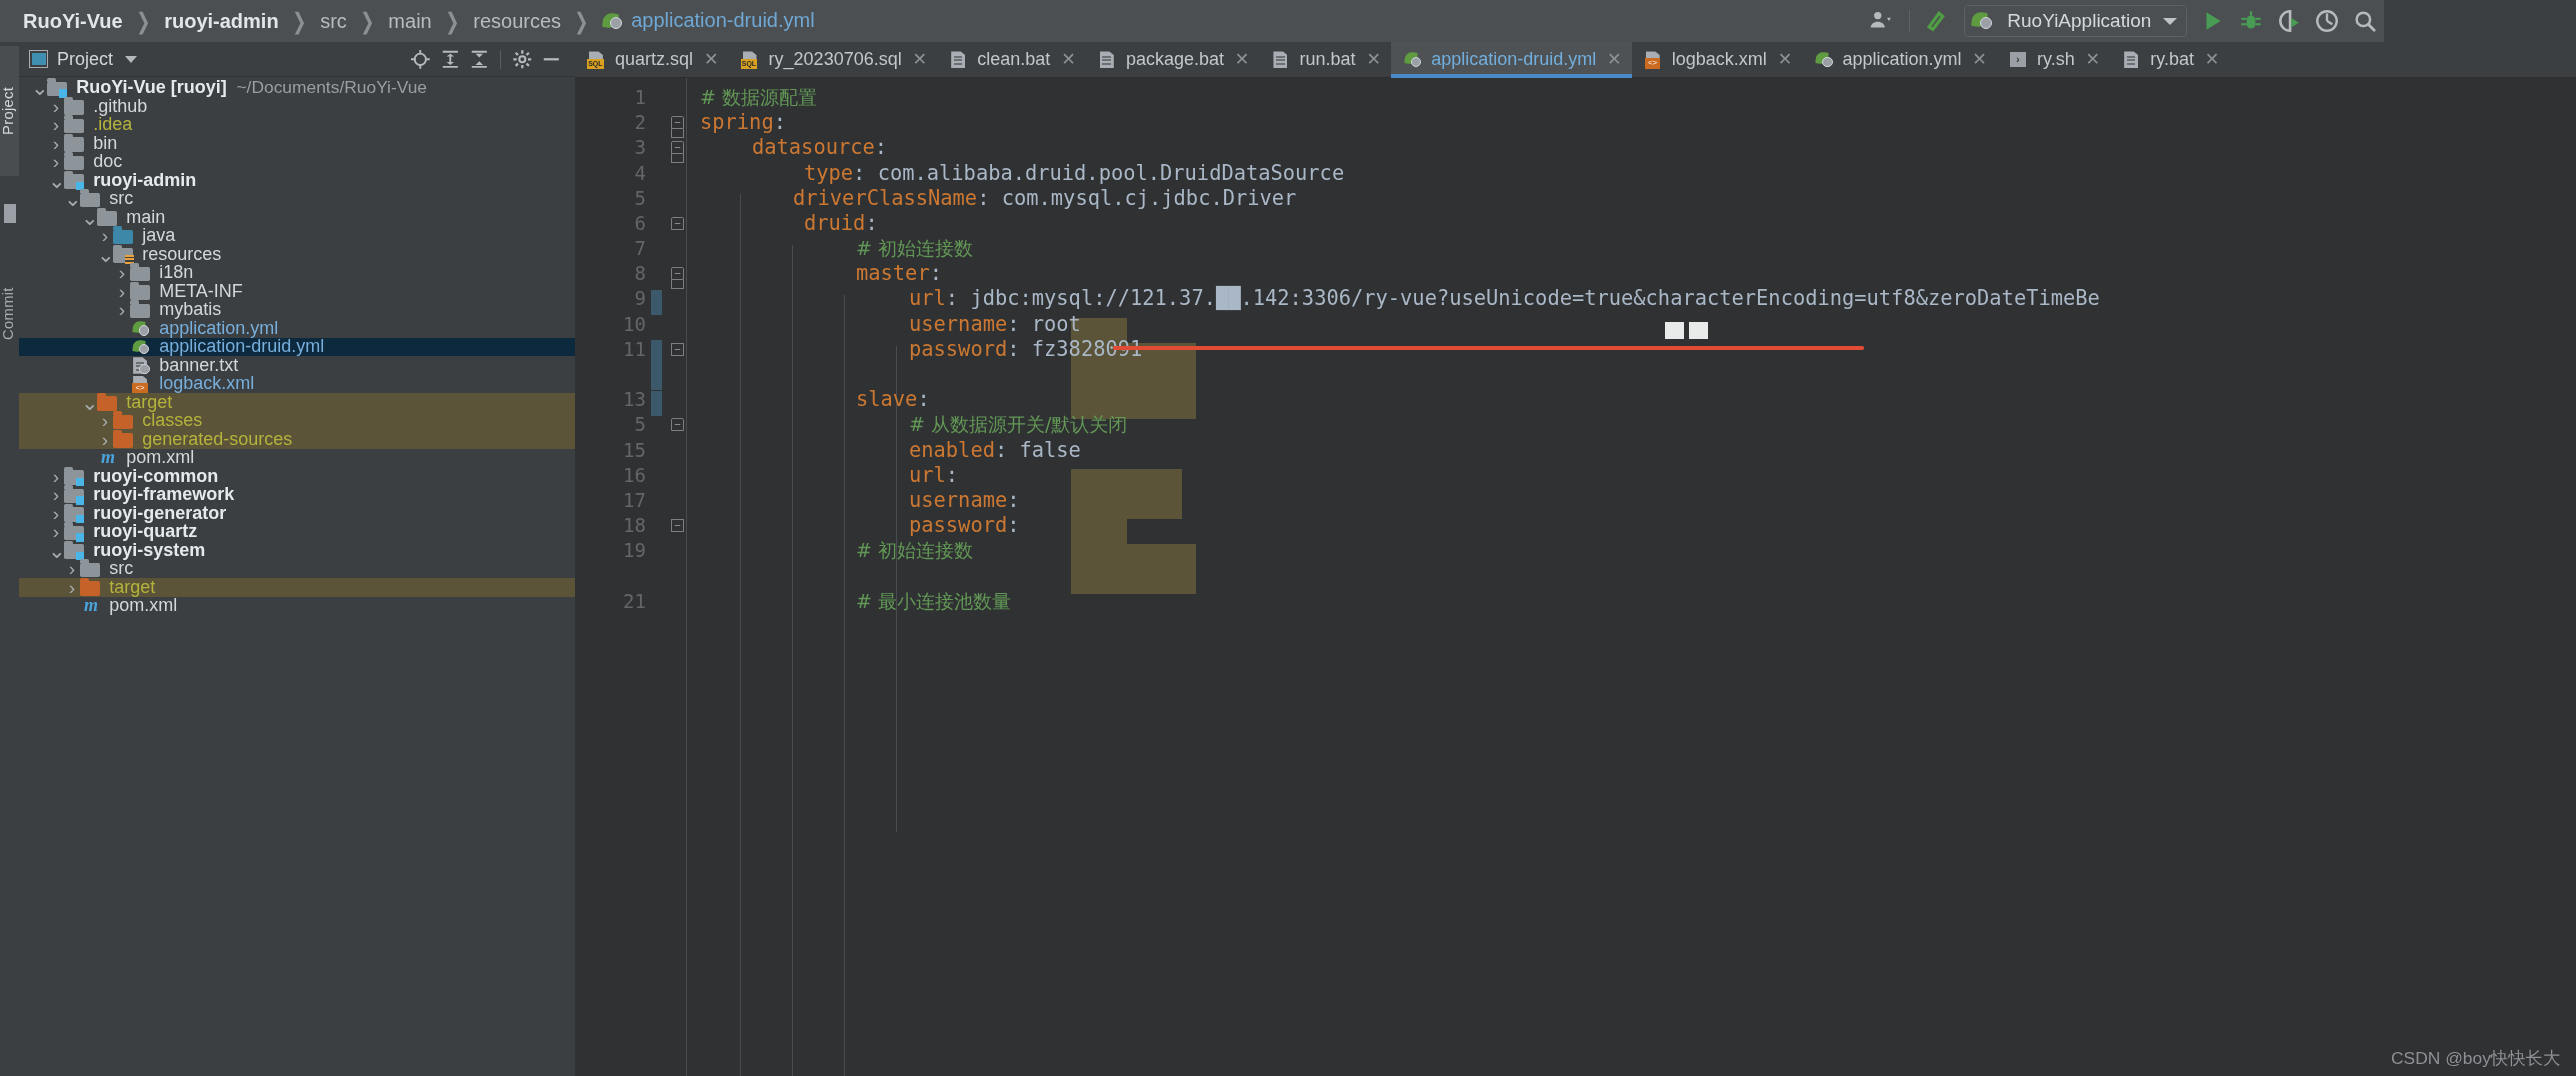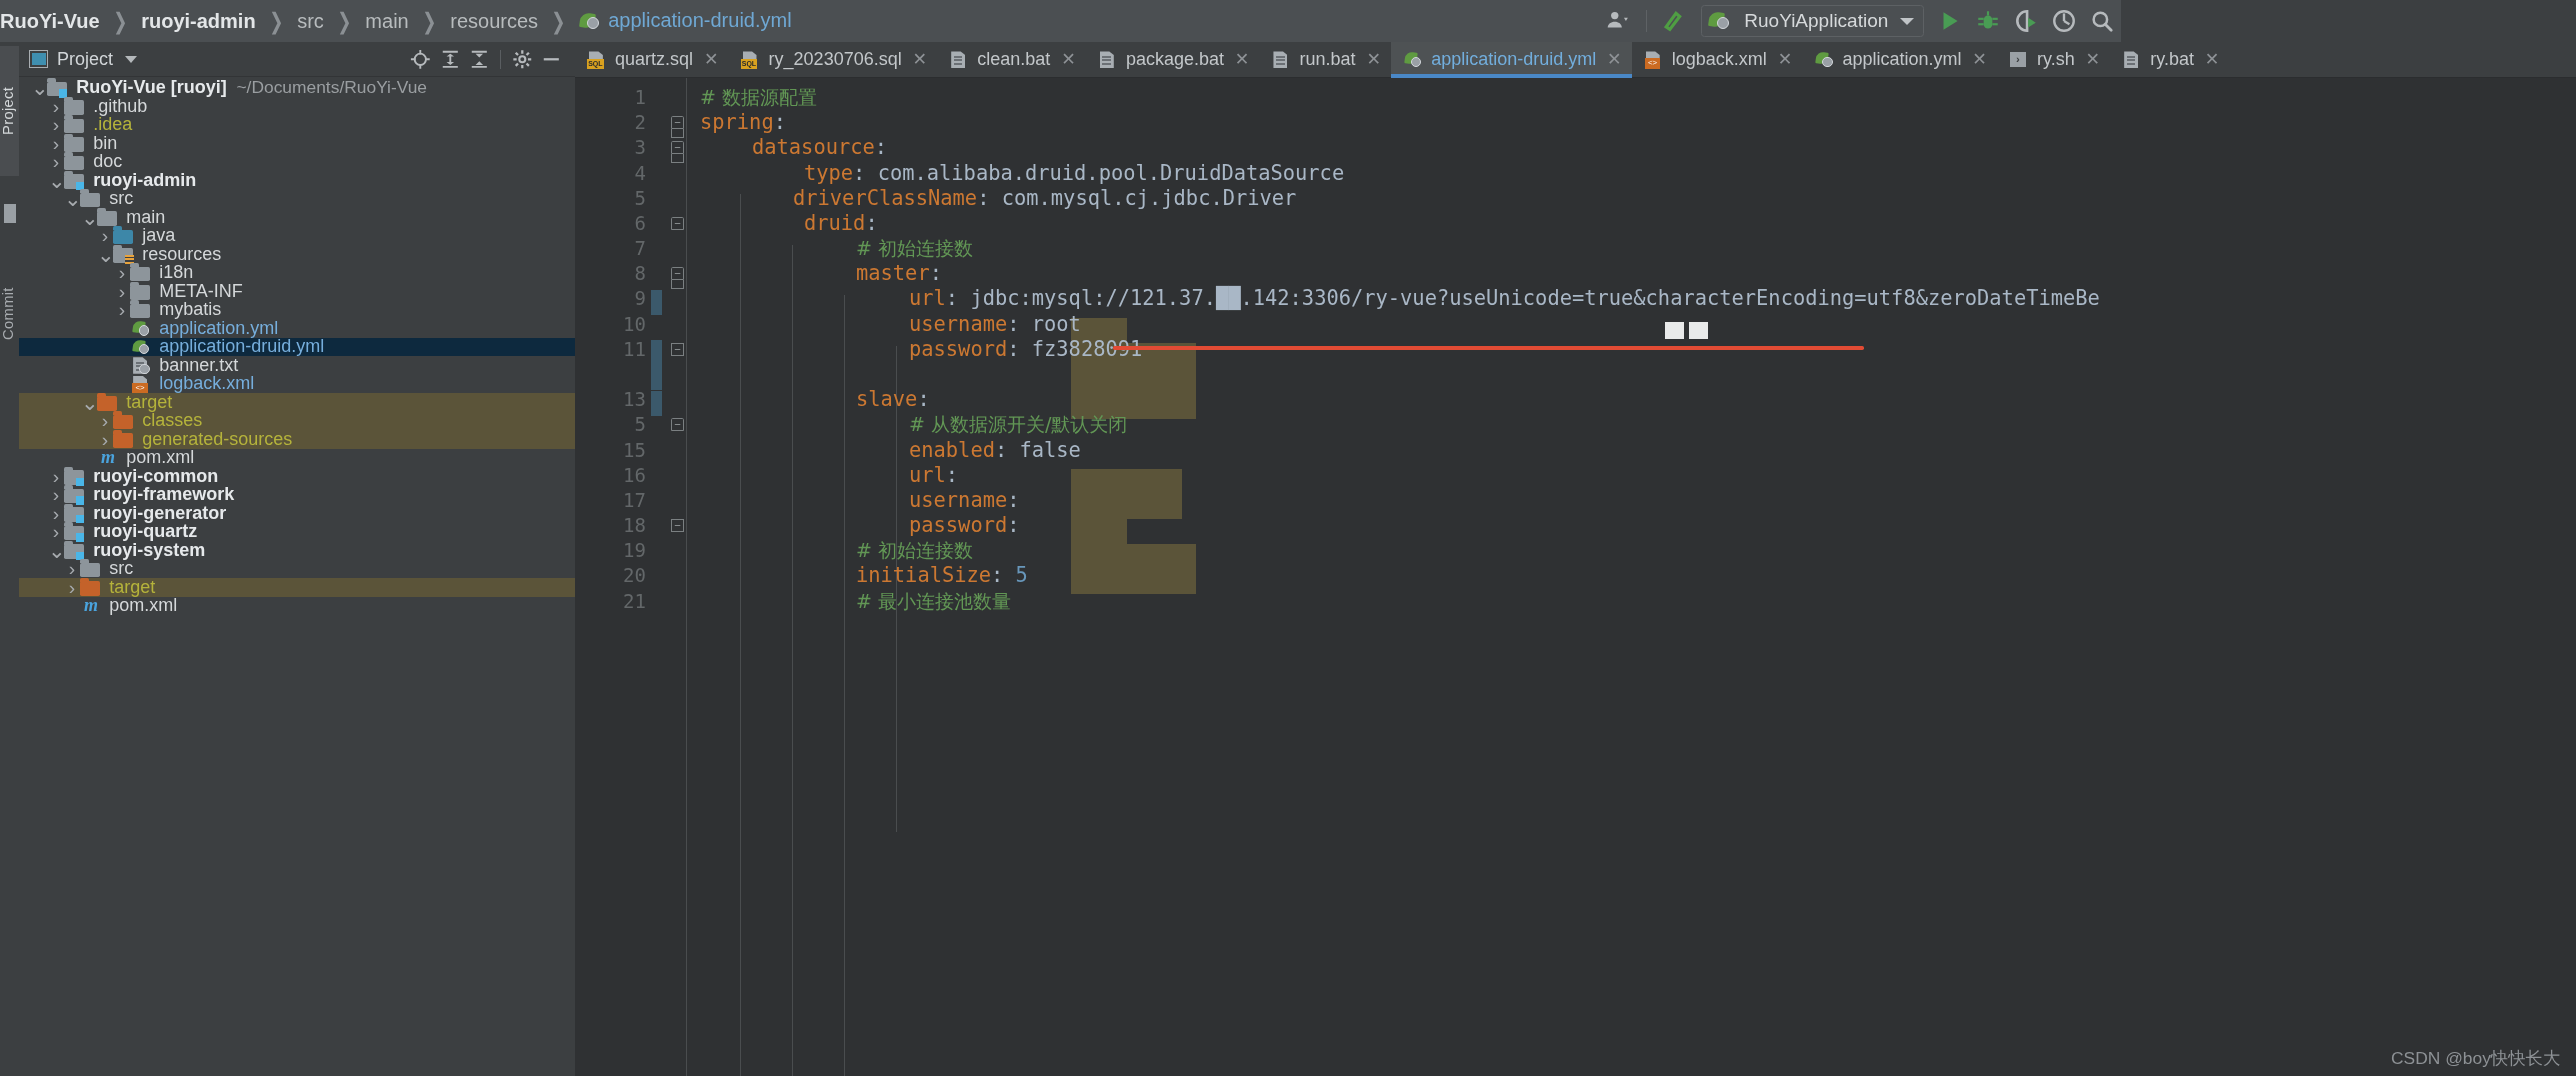--- a/index.html
+++ b/index.html
@@ -19,26 +19,26 @@
     position: relative;
     width: 2576px;
     height: 1077px;
     background: #3c3f41;
   }
 
   
   .topbar {
     position: absolute;
     left: 0; top: 0;
-    width: 2121px; height: 42px;
+    width: 2384px; height: 42px;
     background: #4b4f52;
     display: flex;
     align-items: flex-end;
     box-sizing: border-box;
-    padding-left: 0;
+    padding-left: 23px;
   }
   .breadcrumb {
     display: flex;
     align-items: center;
     height: 42px;
     font-size: 20px;
   }
   .crumb {
     color: #cfd2d4;
     white-space: nowrap;
@@ -1033,24 +1033,20 @@
             <span class="ltext" style="left: 334px;"><span class="k">username</span><span class="punct">:</span></span>
           </div>
           <div class="ln" style="top: 435px; text-decoration: underline;">
             <span class="lnum">18</span>
             <span class="ltext" style="left: 334px;"><span class="k">password</span><span class="punct">:</span></span>
           </div>
           <div class="ln" style="top: 460px;">
             <span class="lnum">19</span>
             <span class="ltext" style="left: 281px;"><span class="cm"># 初始连接数</span></span>
           </div>
-          <div class="ln" style="top: 485px;">
-            <span class="lnum">20</span>
-            <span class="ltext" style="left: 281px;"><span class="k">initialSize</span><span class="punct">:</span><span> </span><span class="num">5</span></span>
-          </div>
           <div class="ln" style="top: 511px;">
             <span class="lnum">21</span>
             <span class="ltext" style="left: 281px;"><span class="cm"># 最小连接池数量</span></span>
           </div>
         </div>
 
       <div class="red-underline" style="left:538px; top:268px; width:751px;"></div>
 
       <div class="censor-block" style="left:1090px; top:244px; width:19px; height:16.5px;"></div>
       <div class="censor-block" style="left:1114px; top:244px; width:19px; height:16.5px;"></div>

